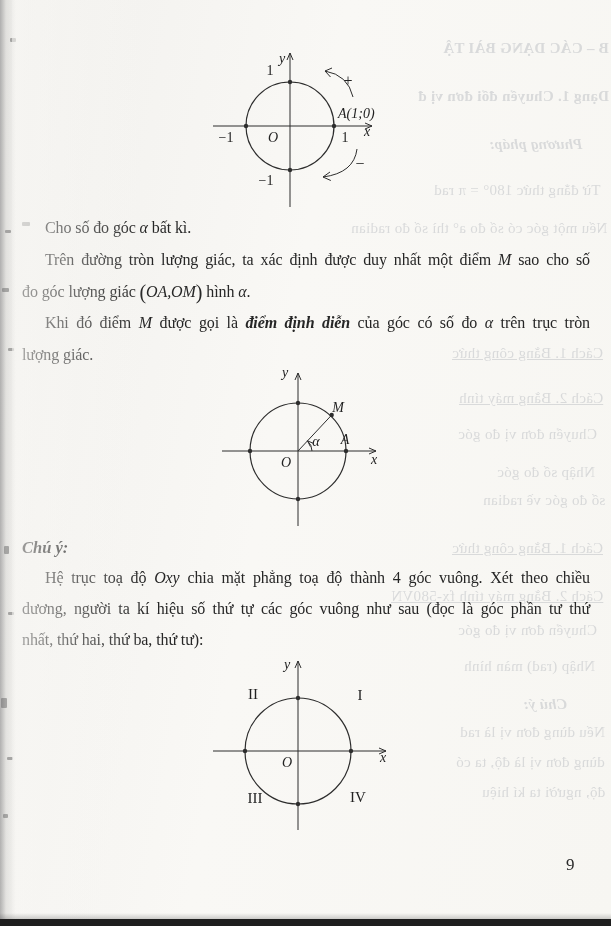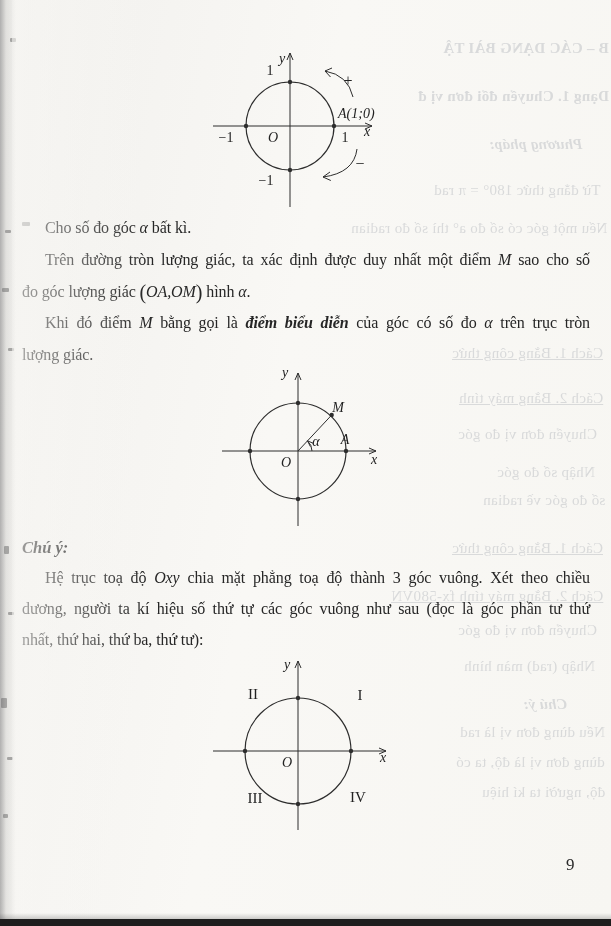--- a/index.html
+++ b/index.html
@@ -92,21 +92,21 @@
     <text x="73" y="147" text-anchor="middle">−1</text>
     <text x="155" y="48" text-anchor="middle" font-size="16">+</text>
     <text x="167" y="131" text-anchor="middle" font-size="16">−</text>
   </g>
 </svg>
 
 <div class="textblock" style="top:212px;">
   <div class="tl ind"><span>Cho số đo góc </span><span class="it">α</span><span> bất kì.</span></div>
   <div class="tl ind just"><span>Trên đường tròn lượng giác, ta xác định được duy nhất một điểm </span><span class="it">M</span><span> sao cho số</span></div>
   <div class="tl"><span>đo góc lượng giác </span><span class="bigp">(</span><span class="it">OA,OM</span><span class="bigp">)</span><span> hình </span><span class="it">α</span><span>.</span></div>
-  <div class="tl ind just"><span>Khi đó điểm </span><span class="it">M</span><span> bằng gọi là </span><span class="bi">điểm biểu diễn</span><span> của góc có số đo </span><span class="it">α</span><span> trên trục tròn</span></div>
+  <div class="tl ind just"><span>Khi đó điểm </span><span class="it">M</span><span> được gọi là </span><span class="bi">điểm định diễn</span><span> của góc có số đo </span><span class="it">α</span><span> trên trục tròn</span></div>
   <div class="tl"><span>lượng giác.</span></div>
 </div>
 
 <svg class="fig" style="left:218px; top:363px;" width="165" height="165" viewBox="0 0 165 165">
   <g stroke="#2d2d2d" stroke-width="1" fill="none">
     <line x1="80" y1="10" x2="80" y2="163"></line>
     <polyline points="77,17 80,10 83,17"></polyline>
     <line x1="4" y1="88" x2="158" y2="88"></line>
     <polyline points="151,85 158,88 151,91"></polyline>
     <circle cx="80" cy="88" r="48" stroke-width="1.2"></circle>
@@ -126,21 +126,21 @@
     <text x="120" y="49" text-anchor="middle" font-style="italic">M</text>
     <text x="98" y="83" text-anchor="middle" font-style="italic">α</text>
     <text x="127" y="81" text-anchor="middle" font-style="italic">A</text>
     <text x="68" y="104" text-anchor="middle" font-style="italic">O</text>
     <text x="156" y="101" text-anchor="middle" font-style="italic">x</text>
   </g>
 </svg>
 
 <div class="note-head">Chú ý:</div>
 <div class="textblock" style="top:562px; line-height:31px;">
-  <div class="tl ind just" style="height:31px;"><span>Hệ trục toạ độ </span><span class="it">Oxy</span><span> chia mặt phẳng toạ độ thành 3 góc vuông. Xét theo chiều</span></div>
+  <div class="tl ind just" style="height:31px;"><span>Hệ trục toạ độ </span><span class="it">Oxy</span><span> chia mặt phẳng toạ độ thành 4 góc vuông. Xét theo chiều</span></div>
   <div class="tl just" style="height:31px;"><span>dương, người ta kí hiệu số thứ tự các góc vuông như sau (đọc là góc phần tư thứ</span></div>
   <div class="tl" style="height:31px;"><span>nhất, thứ hai, thứ ba, thứ tư):</span></div>
 </div>
 
 <svg class="fig" style="left:198px; top:652px;" width="205" height="185" viewBox="0 0 205 185">
   <g stroke="#2d2d2d" stroke-width="1" fill="none">
     <line x1="100" y1="9" x2="100" y2="178"></line>
     <polyline points="97,16 100,9 103,16"></polyline>
     <line x1="15" y1="99" x2="188" y2="99"></line>
     <polyline points="181,96 188,99 181,102"></polyline>

